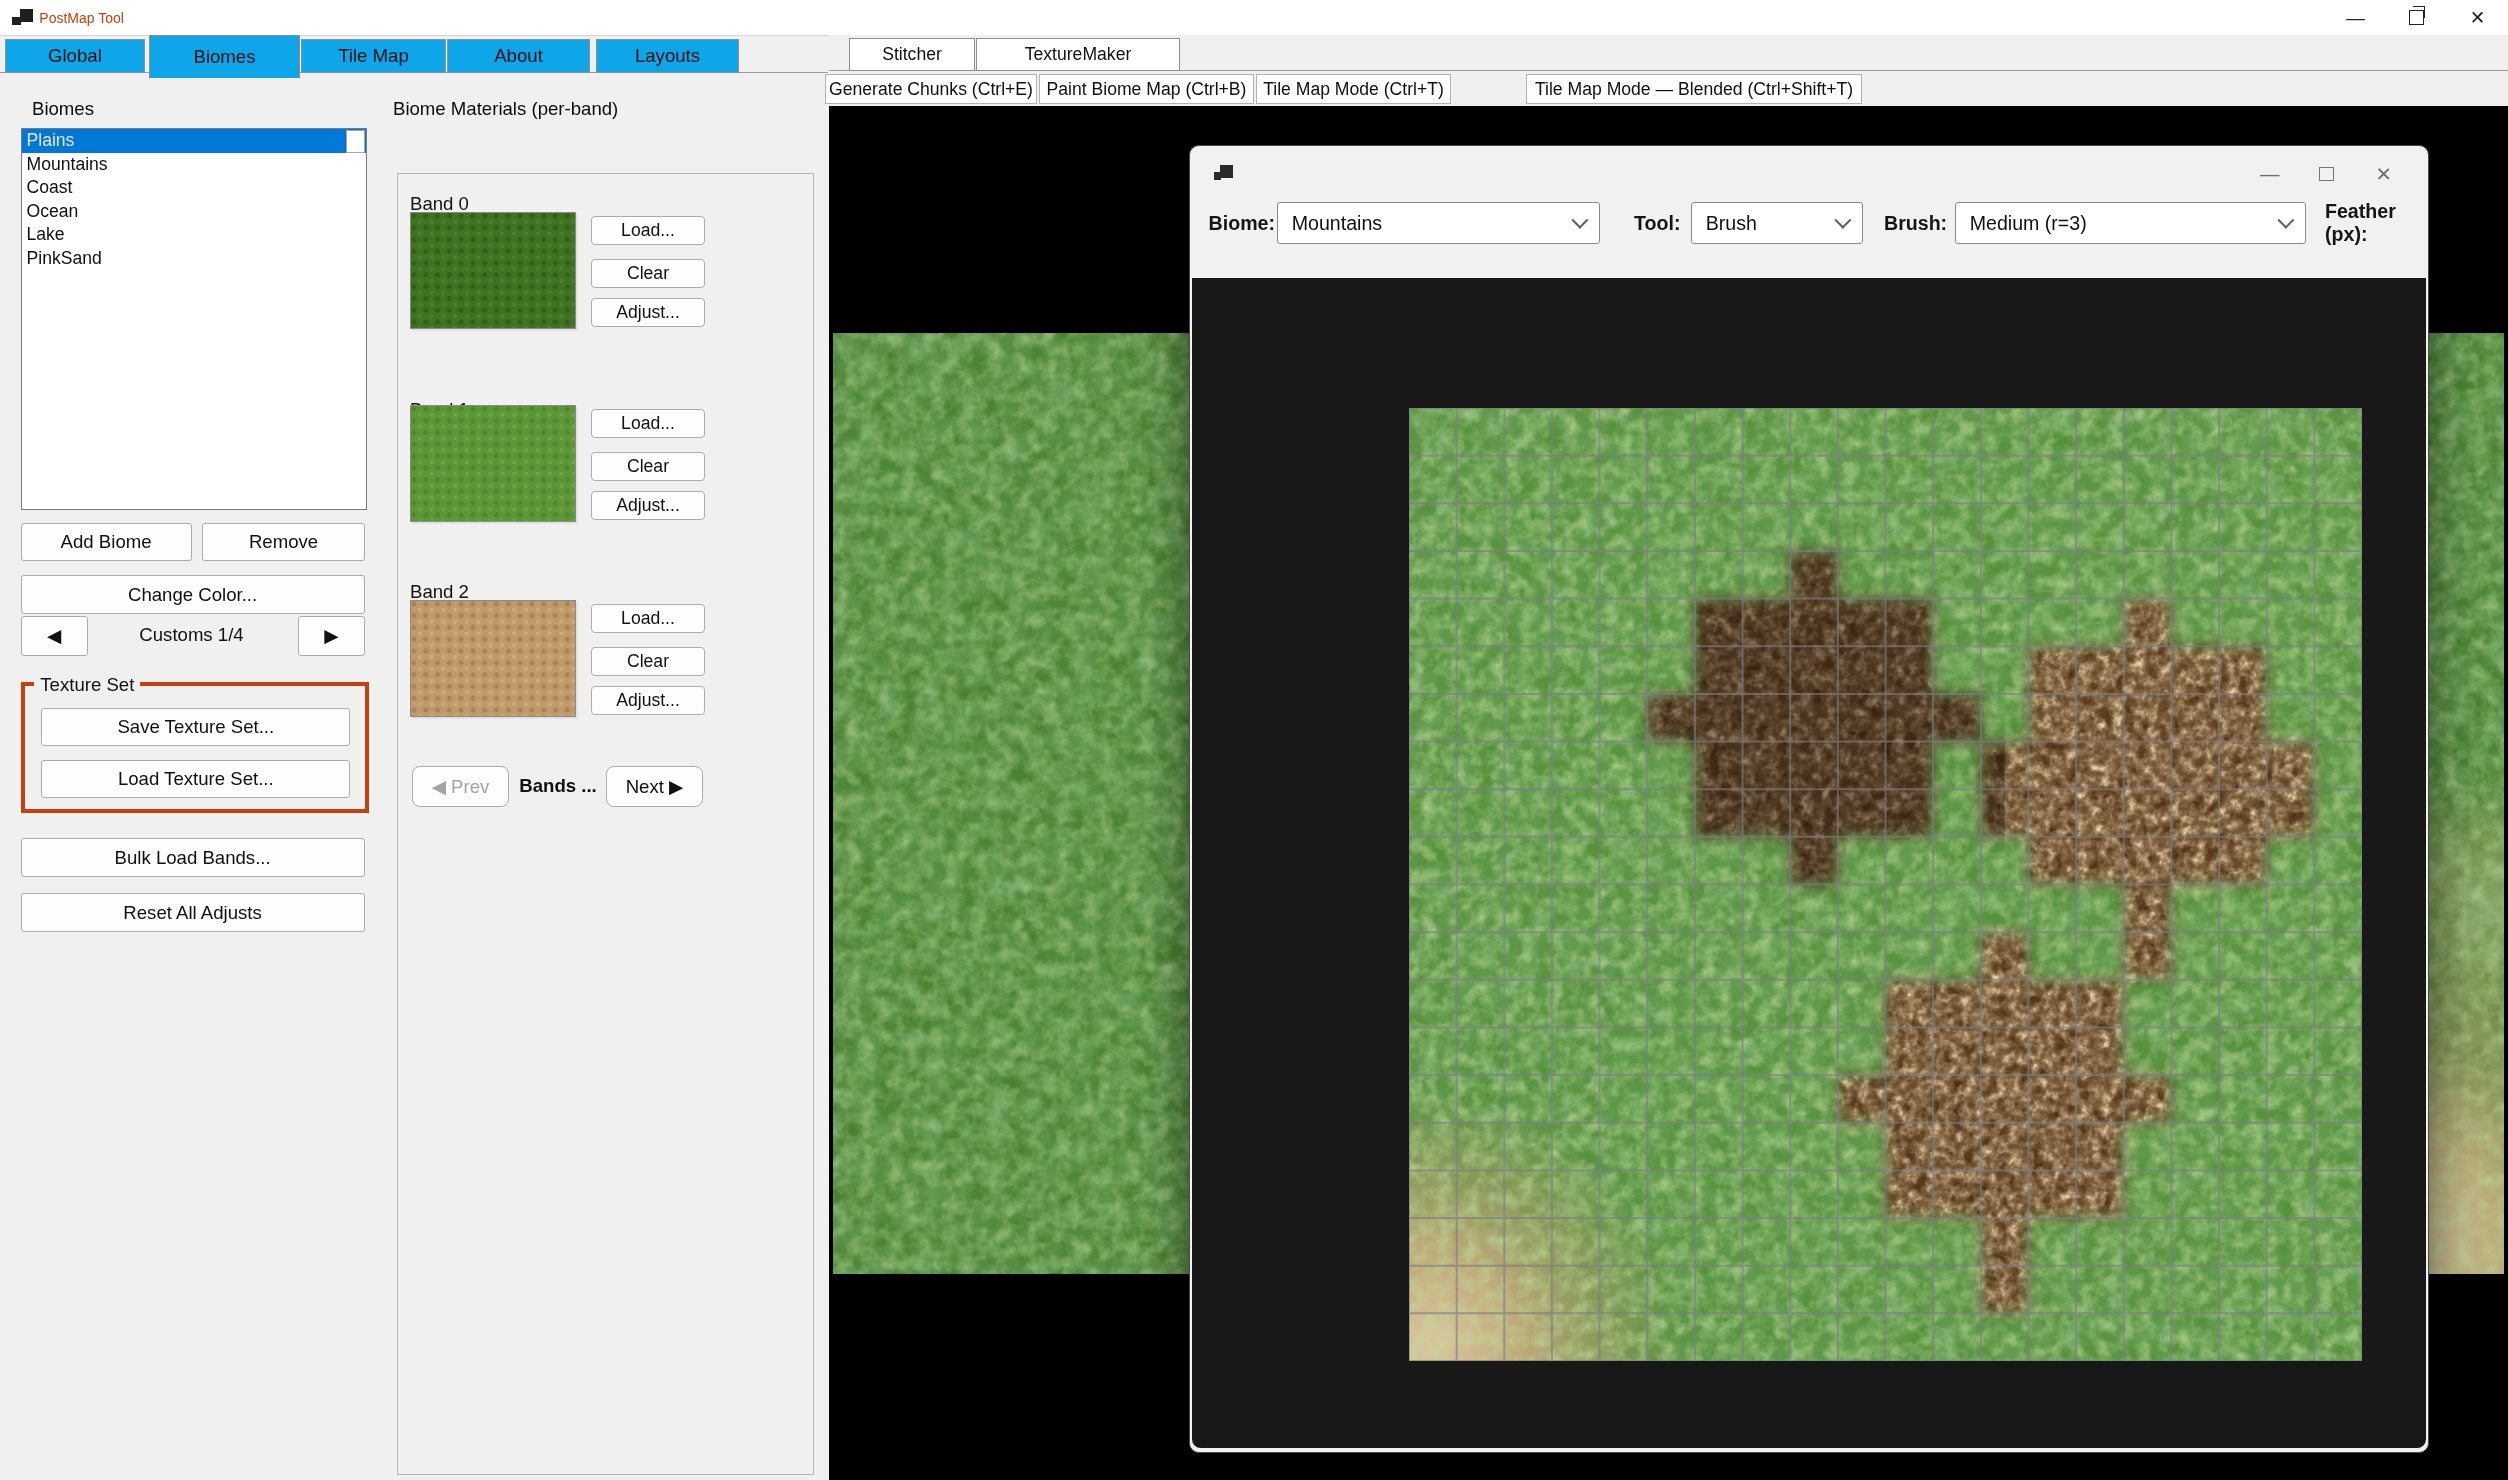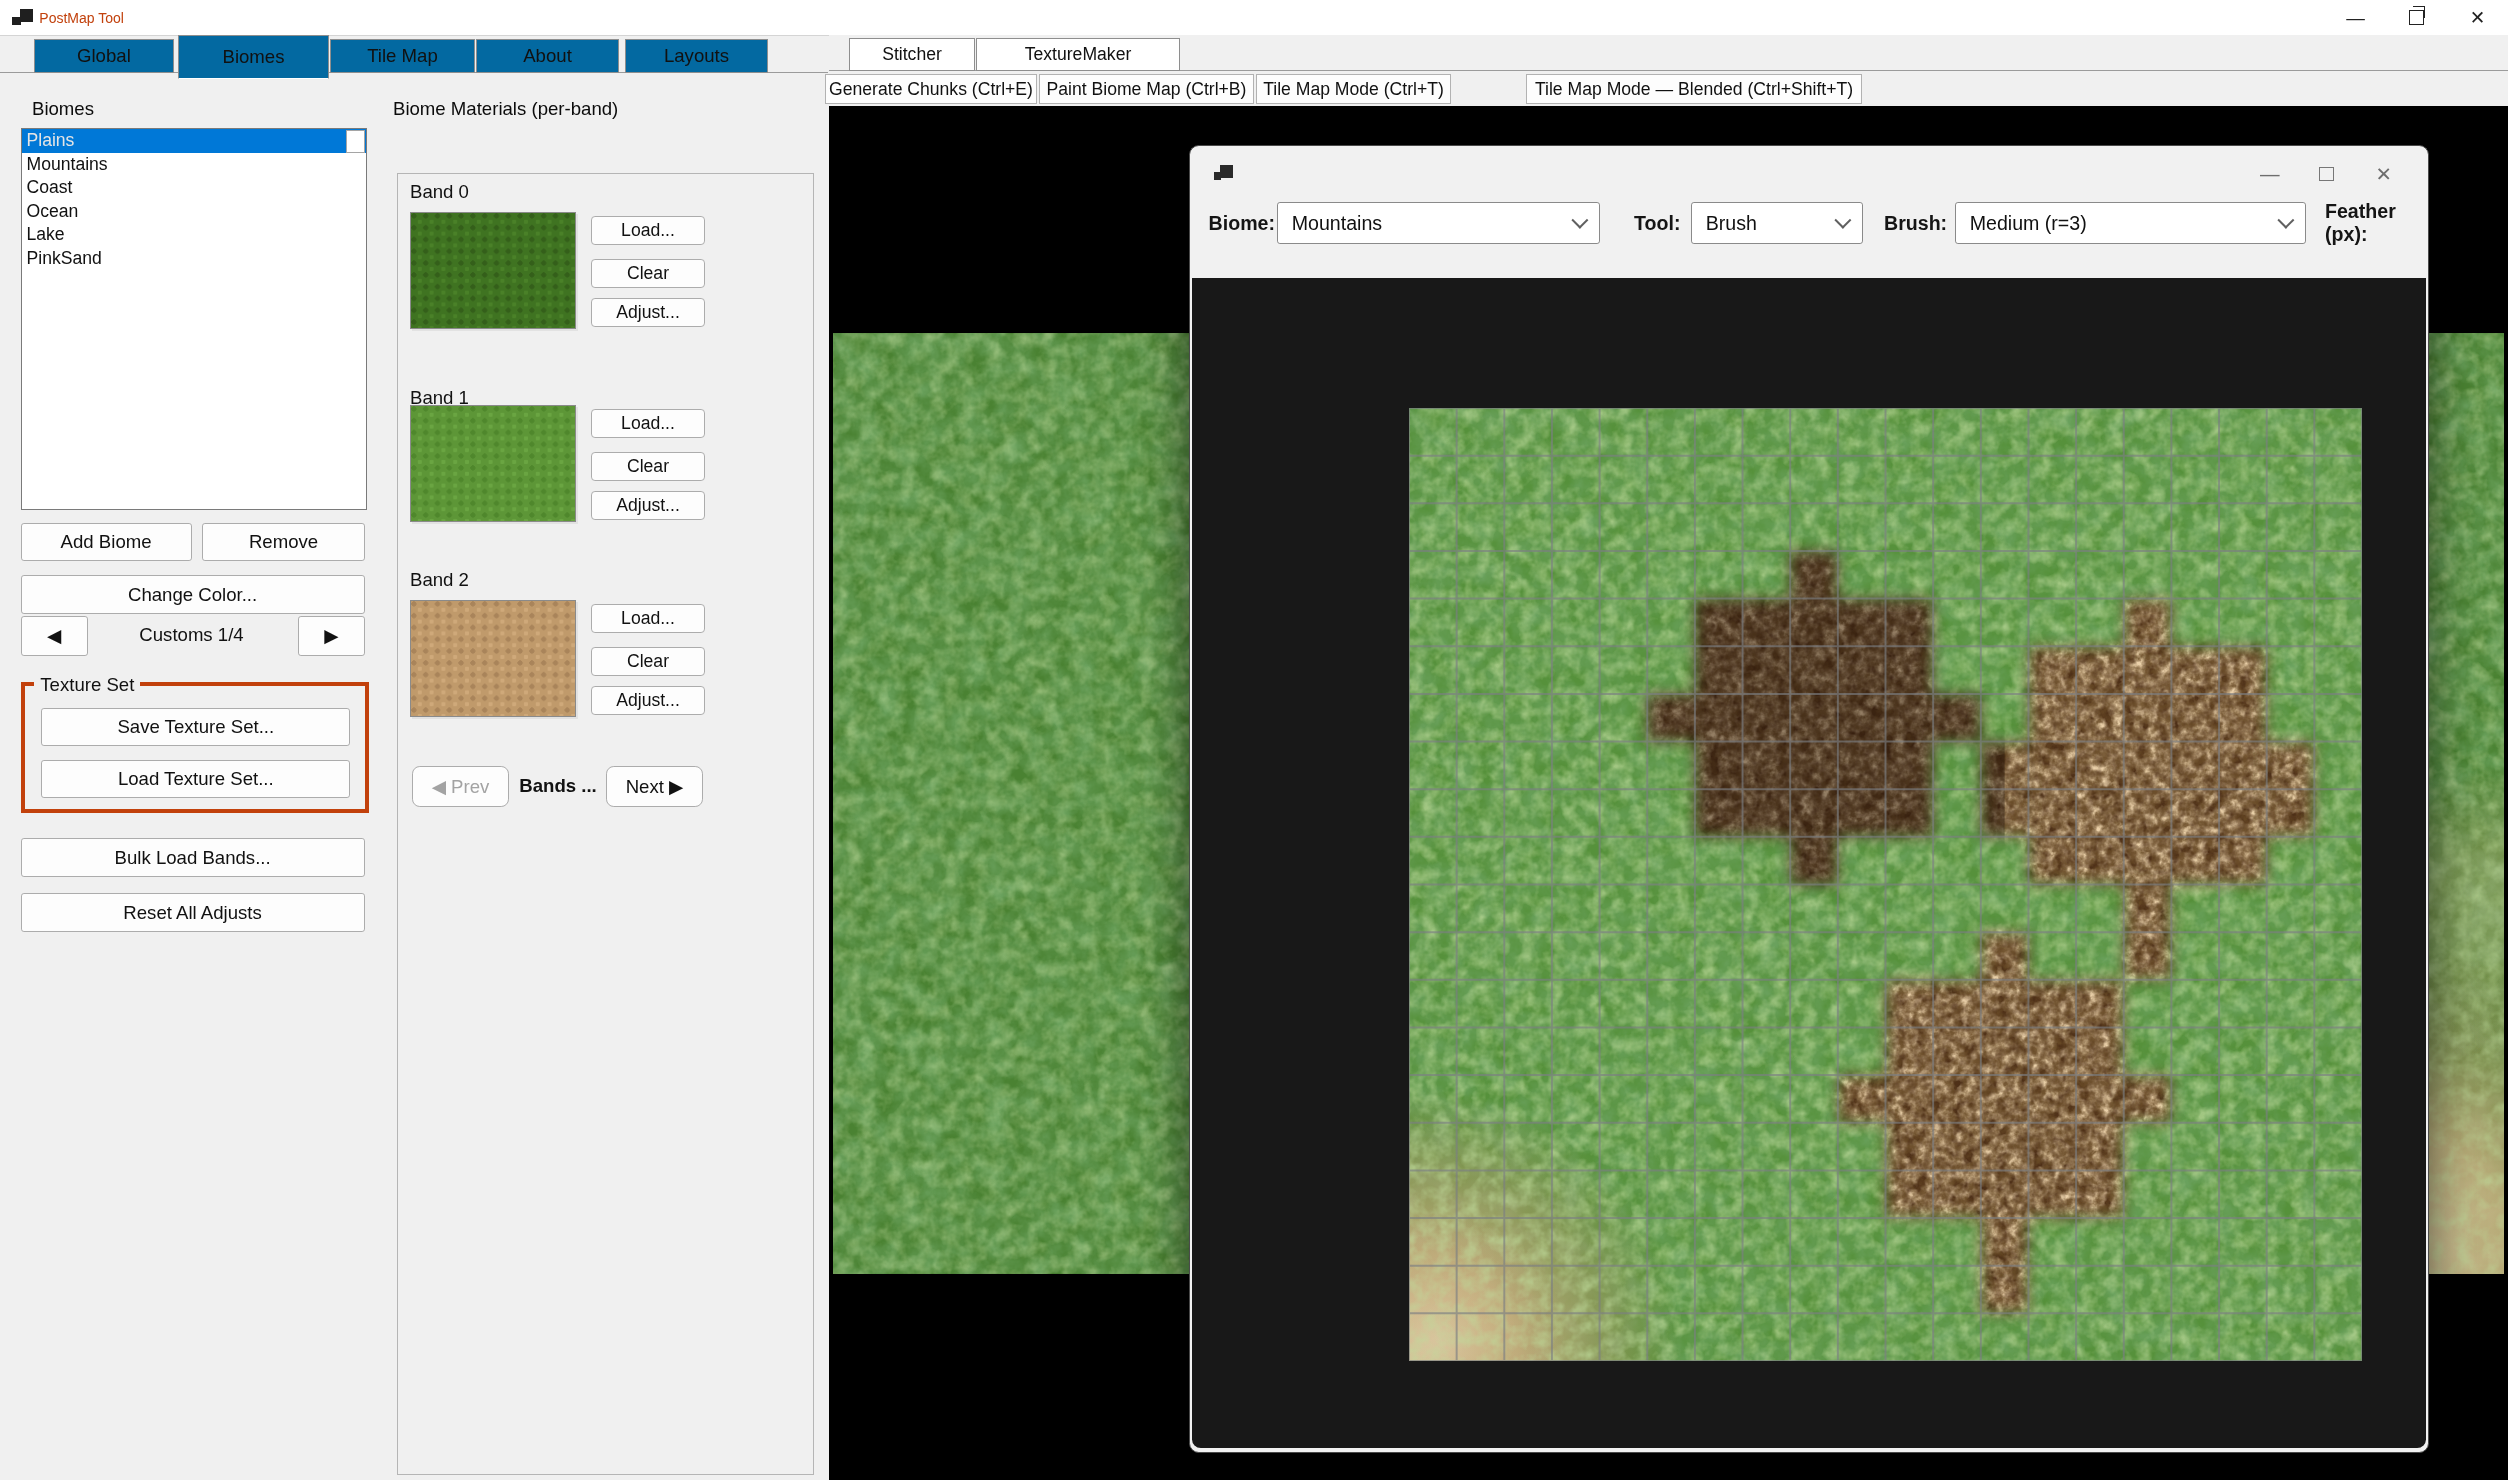--- a/index.html
+++ b/index.html
@@ -15,22 +15,22 @@
   .app-icon .sq2{position:absolute;left:7.8px;top:2.9px;width:13.7px;height:13.7px;background:#1f1f1f;}
   .title-text{margin-left:4px;font-size:14px;color:#c2410c;}
   .win-controls{margin-left:auto;display:flex;height:35px;}
   .wbtn{width:61px;height:35px;display:flex;align-items:center;justify-content:center;font-size:18.6px;color:#222;}
   .restore-ico{position:relative;width:12.7px;height:12.7px;border:1.6px solid #222;background:#fff;}
   .restore-ico span{position:absolute;left:2.9px;top:-4.9px;width:10.8px;height:10.8px;
                     border-top:1.6px solid #222;border-right:1.6px solid #222;}
 
   
   .tabline-left{left:0;top:72px;width:828px;height:1px;background:#9b9b9b;}
-  .tab{position:absolute;top:39px;height:32px;background:#0369a1;border:1px solid #8e8e8e;
-       display:flex;align-items:center;justify-content:center;font-size:18.6px;z-index:2;margin-left:29px;}
+  .tab{position:absolute;top:39px;height:32px;background:#0ea5e9;border:1px solid #8e8e8e;
+       display:flex;align-items:center;justify-content:center;font-size:18.6px;z-index:2;}
   .tab.selected{top:35px;height:42px;border-bottom:1px solid #fff;z-index:3;}
 
   
   .right-strip{left:829px;top:35px;width:1679px;height:71px;background:#f0f0f0;}
   .tabline-right{left:829px;top:70px;width:1679px;height:1px;background:#9b9b9b;}
   .rtab{position:absolute;top:38px;height:31px;background:#fff;border:1px solid #8e8e8e;
         display:flex;align-items:center;justify-content:center;font-size:17.6px;z-index:2;}
   .toolbar-btn{position:absolute;top:74px;height:28px;background:#fdfdfd;border:1px solid #b2b2b2;
         display:flex;align-items:center;justify-content:center;font-size:17.6px;z-index:2;white-space:nowrap;}
 
@@ -40,21 +40,21 @@
   .list-item{height:23.5px;line-height:23.5px;padding-left:4.9px;font-size:17.6px;}
   .list-item.selected{background:#0078d7;color:#e5e5e5;}
   .list-scrollbox{position:absolute;right:1px;top:1px;width:16.7px;height:20.6px;background:#fff;border:1px solid #a5a5a5;}
   .btn{position:absolute;background:#fdfdfd;border:1px solid #acacac;border-radius:2.9px;
        display:flex;align-items:center;justify-content:center;font-size:18.6px;white-space:nowrap;}
   .groupbox{position:absolute;border:4px solid #c2410c;}
   .groupbox-label{position:absolute;background:#f0f0f0;padding:0 5.9px;font-size:18.6px;}
 
   
   .materials-box{left:397px;top:173px;width:415px;height:1300px;border:1px solid #b5b5b5;}
-  .band-label{position:absolute;left:410px;font-size:18.6px;}
+  .band-label{position:absolute;left:410px;font-size:18.6px;margin-top:12px;}
   .band-preview{position:absolute;left:410px;width:164px;height:115px;border:1px solid #8a8a8a;
                 box-shadow:2px 2px 0 #e2e2e2;}
   .band-btn{left:591px;width:112px;height:27.4px;font-size:17.6px;border-radius:3.9px;}
   .nav-btn{height:39px;border-radius:7.8px;font-size:18.6px;}
   .nav-btn.disabled{color:#a3a3a3;}
 
   
   .viewport{left:829px;top:106px;width:1679px;height:1374px;background:#000;overflow:hidden;}
 
   

